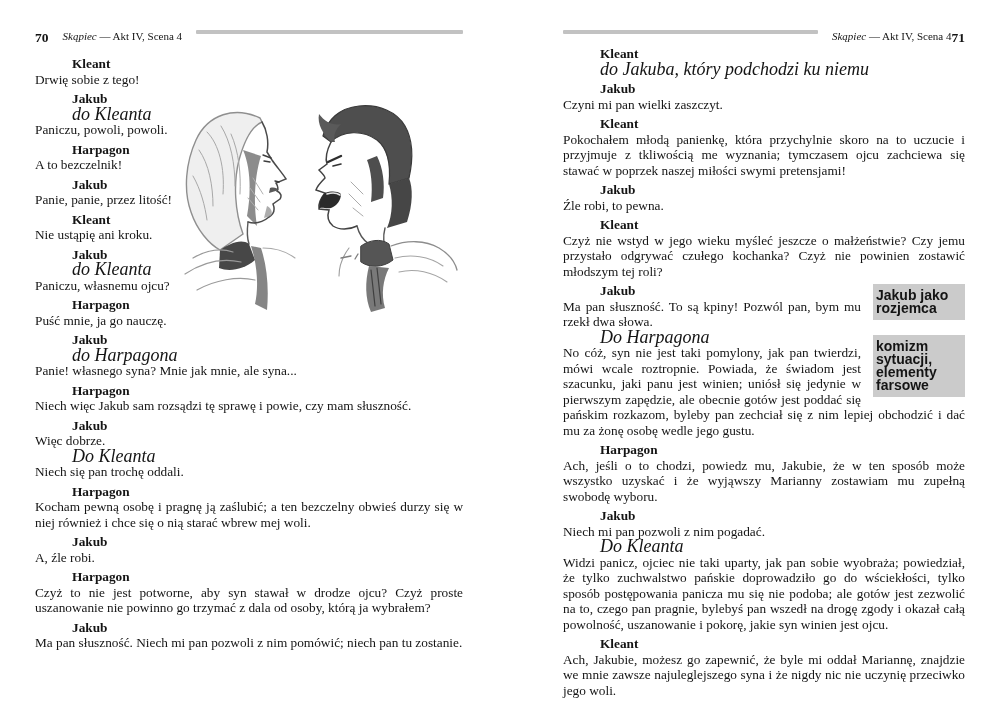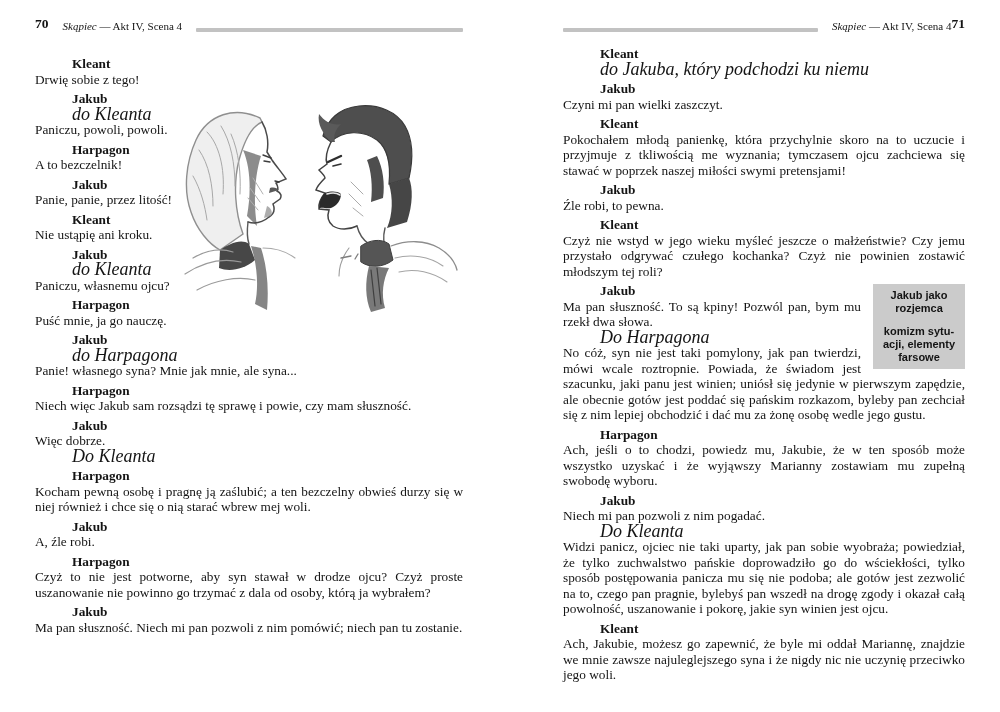--- a/index.html
+++ b/index.html
@@ -1,20 +1,20 @@
 <!DOCTYPE html>
 <html lang="pl"><head>
 <meta charset="utf-8">
 <style>
   html,body{margin:0;padding:0;background:#ffffff;}
   .spread{position:relative;width:1000px;height:712px;background:#ffffff;overflow:hidden;
           font-family:"Liberation Serif", serif;color:#141414;}
 
   
-  .pagehead{position:absolute;top:16px;display:flex;align-items:flex-end;height:16px;}
+  .pagehead{position:absolute;top:30px;display:flex;align-items:flex-start;height:16px;}
   .pagehead .pagenum{font-weight:bold;font-size:13.5px;}
   .pagehead .runtitle{font-size:11px;white-space:nowrap;}
   .pagehead .runtitle .bt{font-style:italic;}
   .pagehead .rule{flex:1 1 auto;height:4px;background:#c2c2c2;border-radius:1px;}
   .head-left{left:35px;width:428px;}
   .head-left .runtitle{margin-left:14px;}
   .head-left .rule{margin-left:14px;}
   .head-right{left:563px;width:402px;}
   .head-right .rule{margin-right:14px;}
   .head-right .pagenum{margin-left:0;}
@@ -24,24 +24,24 @@
   .col-left {left:35px; top:52px; width:428px;}
   .col-right{left:563px;top:42px; width:402px;}
   p{margin:0;}
   .speaker{font-weight:bold;margin:4px 0 0 37px;}
   .dir{font-style:italic;font-size:18px;margin-left:37px;}
   .txt{text-align:justify;}
 
   
   .note{float:right;clear:right;width:86px;background:#cbcbcb;
         font-family:"Liberation Sans", sans-serif;font-weight:bold;
-        font-size:11px;line-height:13px;text-align:center;
+        font-size:14px;line-height:13px;text-align:left;
         padding:5px 3px;margin-left:12px;}
   .note1{margin-top:5px;}
-  .note2{margin-bottom:4px;}
+  .note2{margin-top:15px;margin-bottom:4px;}
 
   
   .illus{position:absolute;left:163px;top:98px;width:300px;height:240px;}
   .illus svg{width:100%;height:100%;}
 </style>
 </head>
 <body>
 
 <div class="spread">
 
@@ -75,20 +75,21 @@
     <p class="speaker">Harpagon</p>
     <p class="txt">Puść mnie, ja go nauczę.</p>
     <p class="speaker">Jakub</p>
     <p class="dir">do Harpagona</p>
     <p class="txt">Panie! własnego syna? Mnie jak mnie, ale syna...</p>
     <p class="speaker">Harpagon</p>
     <p class="txt">Niech więc Jakub sam rozsądzi tę sprawę i powie, czy mam słuszność.</p>
     <p class="speaker">Jakub</p>
     <p class="txt">Więc dobrze.</p>
     <p class="dir">Do Kleanta</p>
+    <p class="txt">Niech się pan trochę oddali.</p>
     <p class="speaker">Harpagon</p>
     <p class="txt">Kocham pewną osobę i pragnę ją zaślubić; a ten bezczelny obwieś durzy się w niej również i chce się o nią starać wbrew mej woli.</p>
     <p class="speaker">Jakub</p>
     <p class="txt">A, źle robi.</p>
     <p class="speaker">Harpagon</p>
     <p class="txt">Czyż to nie jest potworne, aby syn stawał w drodze ojcu? Czyż proste uszanowanie nie powinno go trzymać z dala od osoby, którą ja wybrałem?</p>
     <p class="speaker">Jakub</p>
     <p class="txt">Ma pan słuszność. Niech mi pan pozwoli z nim pomówić; niech pan tu zostanie.</p>
   </div>
 

